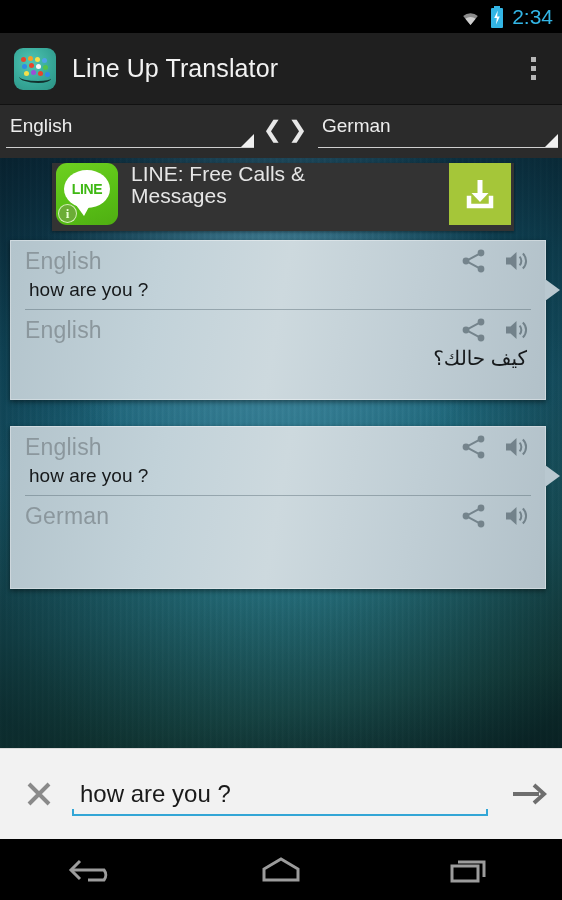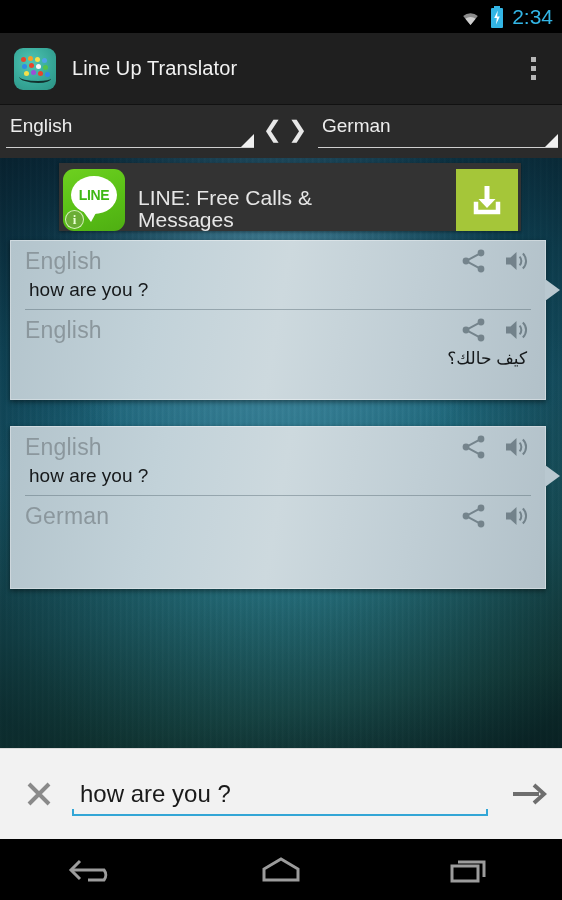--- a/index.html
+++ b/index.html
@@ -57,21 +57,21 @@
     position: absolute; width: 5px; height: 5px; border-radius: 50%;
   }
   .icon-swoosh {
     position: absolute; left: 5px; bottom: 7px;
     width: 32px; height: 11px;
     border-bottom: 2px solid #12312e;
     border-radius: 0 0 40% 60%;
   }
   #app-title {
     color: #f2f2f2;
-    font-size: 20px;
+    font-size: 25px;
     margin-left: 16px;
     font-weight: normal;
     letter-spacing: 0.1px;
     white-space: nowrap;
   }
   #overflow-menu {
     margin-left: auto; margin-right: 16px;
     display: flex; flex-direction: column; gap: 4px;
     padding: 6px 10px;
     cursor: pointer;
@@ -138,24 +138,23 @@
     position: absolute; inset: 0;
     background: radial-gradient(ellipse 72% 68% at 50% 45%, rgba(0,0,0,0) 40%, rgba(3,22,30,0.62) 100%);
     pointer-events: none;
   }
 
   
   #ad-banner {
     position: absolute; top: 5px; left: 52px;
     width: 462px; height: 68px;
     background: #333333;
-    display: flex; align-items: flex-end;
+    display: flex; align-items: flex-start;
     box-shadow: 0 1px 3px rgba(0,0,0,0.4);
     cursor: pointer;
-    margin-left: 7px;
   }
   #ad-icon {
     position: relative;
     width: 62px; height: 62px;
     margin-left: 4px;
     border-radius: 11px;
     background: linear-gradient(160deg, #6ed020 0%, #59c016 55%, #4fae12 100%);
     flex: none; overflow: hidden;
   }
   #ad-bubble {
@@ -224,21 +223,21 @@
     margin: 6px 14px 0 14px;
   }
   .lang-label {
     color: #8b979d; font-size: 23px; line-height: 30px;
     letter-spacing: 0.2px;
   }
   .trans-text {
     color: #16191b; font-size: 19px; line-height: 27px;
     padding-left: 4px;
   }
-  .trans-text.rtl { direction: rtl; text-align: right; padding-right: 6px; font-size: 17px; }
+  .trans-text.rtl { direction: rtl; text-align: right; padding-right: 6px; font-size: 20px; }
   .row-actions {
     position: absolute; right: 16px; top: 7px;
     display: flex; align-items: center; gap: 16px;
   }
   .act-btn { cursor: pointer; opacity: 0.62; display: flex; }
 
   
   #input-bar {
     position: absolute; top: 748px; left: 0;
     width: 562px; height: 91px;

